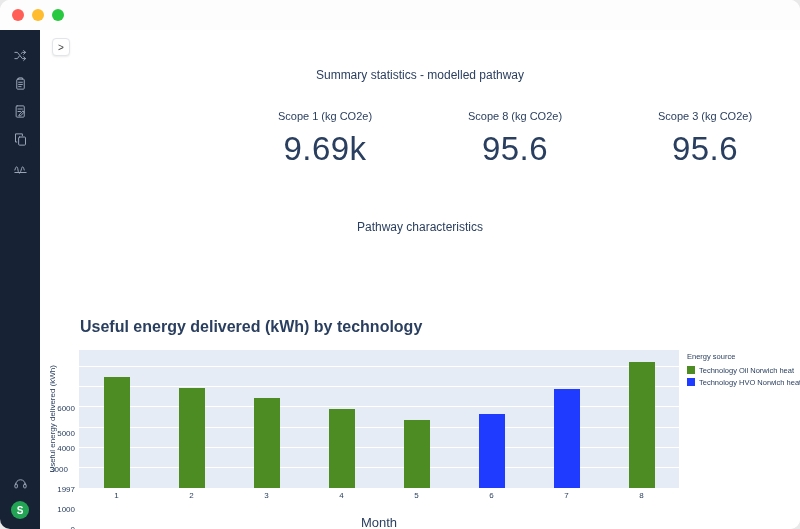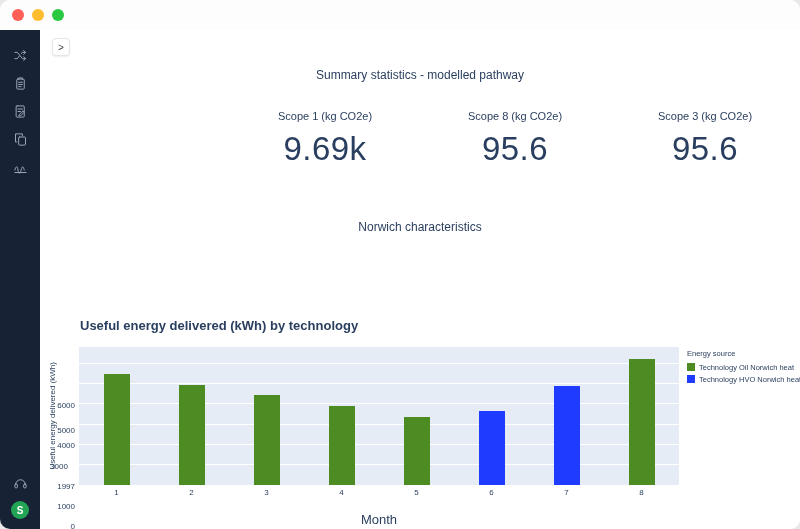--- a/index.html
+++ b/index.html
@@ -54,21 +54,21 @@
     cursor: pointer;
   }
   .summary-title { margin-top: 38px; text-align: center; font-size: 12px; color: #2a3f5f; }
   .stats-row { display: flex; margin-top: 28px; }
   .stat { flex: 1; text-align: center; }
   .stat-label { font-size: 11px; color: #2a3f5f; }
   .stat-value { margin-top: 8px; font-size: 33px; font-weight: 500; color: #2a3f5f; letter-spacing: .5px; }
   .pathway-title { margin-top: 52px; text-align: center; font-size: 12px; color: #2a3f5f; }
   
   .chart-section { margin-top: 84px; }
-  .chart-title { margin-left: 40px; font-size: 13px; font-weight: bold; color: #2a3f5f; }
+  .chart-title { margin-left: 40px; font-size: 16px; font-weight: bold; color: #2a3f5f; }
   .chart-row { display: flex; margin-left: 8px; margin-top: 14px; align-items: flex-start; }
   .y-axis-label { width: 14px; height: 138px; display: flex; align-items: center; justify-content: center; }
   .y-axis-label span {
     writing-mode: vertical-rl; transform: rotate(180deg);
     font-size: 8px; color: #2a3f5f; white-space: nowrap;
   }
   .plot-wrap { margin-left: 22px; position: relative; width: 600px; }
   .plot-area { width: 600px; height: 138px; background: #e5ecf6; position: relative; }
   .gridline { position: absolute; left: 0; right: 0; height: 1px; background: #ffffff; }
   .bar { position: absolute; bottom: 0; width: 26px; }
@@ -158,21 +158,21 @@
       <div class="stat">
         <div class="stat-label">Scope 8 (kg CO2e)</div>
         <div class="stat-value">95.6</div>
       </div>
       <div class="stat">
         <div class="stat-label">Scope 3 (kg CO2e)</div>
         <div class="stat-value">95.6</div>
       </div>
     </div>
 
-    <div class="pathway-title">Norwich characteristics</div>
+    <div class="pathway-title">Pathway characteristics</div>
 
     <div class="chart-section">
       <div class="chart-title">Useful energy delivered (kWh) by technology</div>
       <div class="chart-row">
         <div class="y-axis-label">
           <span>Useful energy delivered (kWh)</span>
         </div>
         <div class="plot-wrap">
           <div class="plot-area" style="background: rgb(229, 236, 246);">
               <div class="gridline" style="bottom: 20.146px;"></div>

